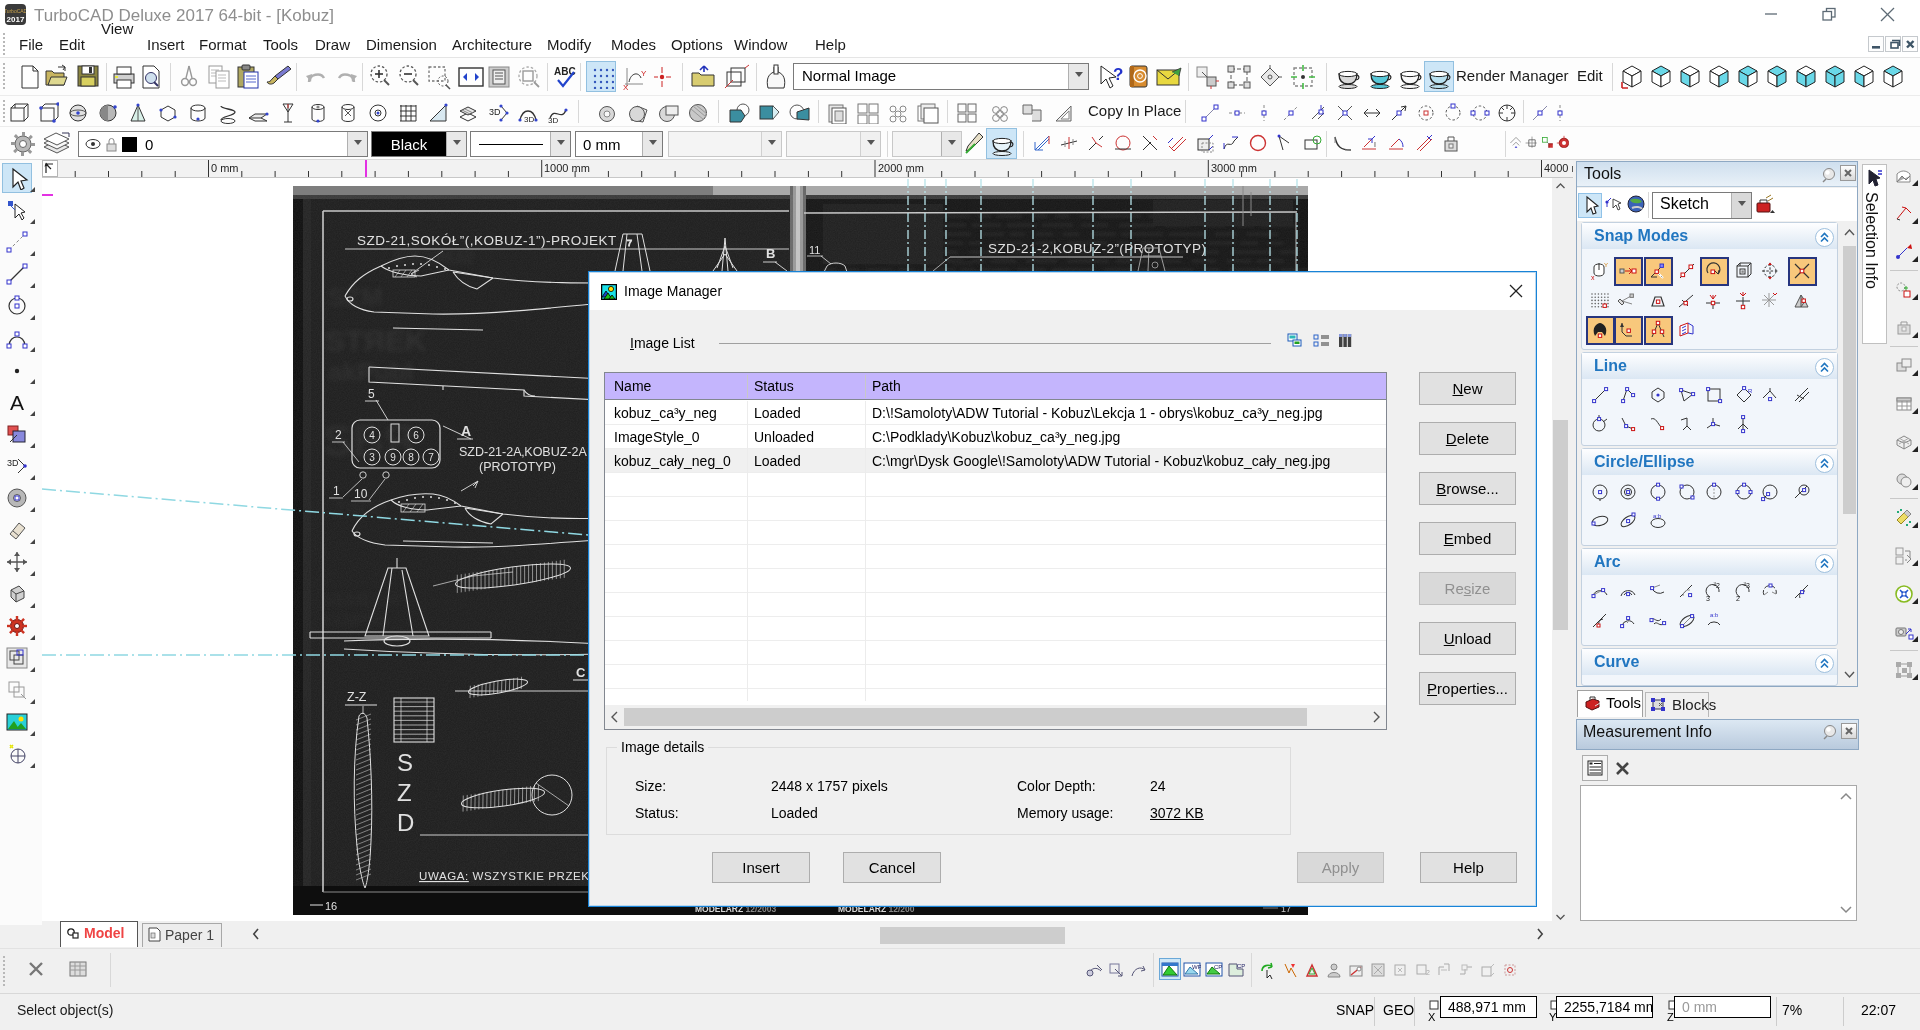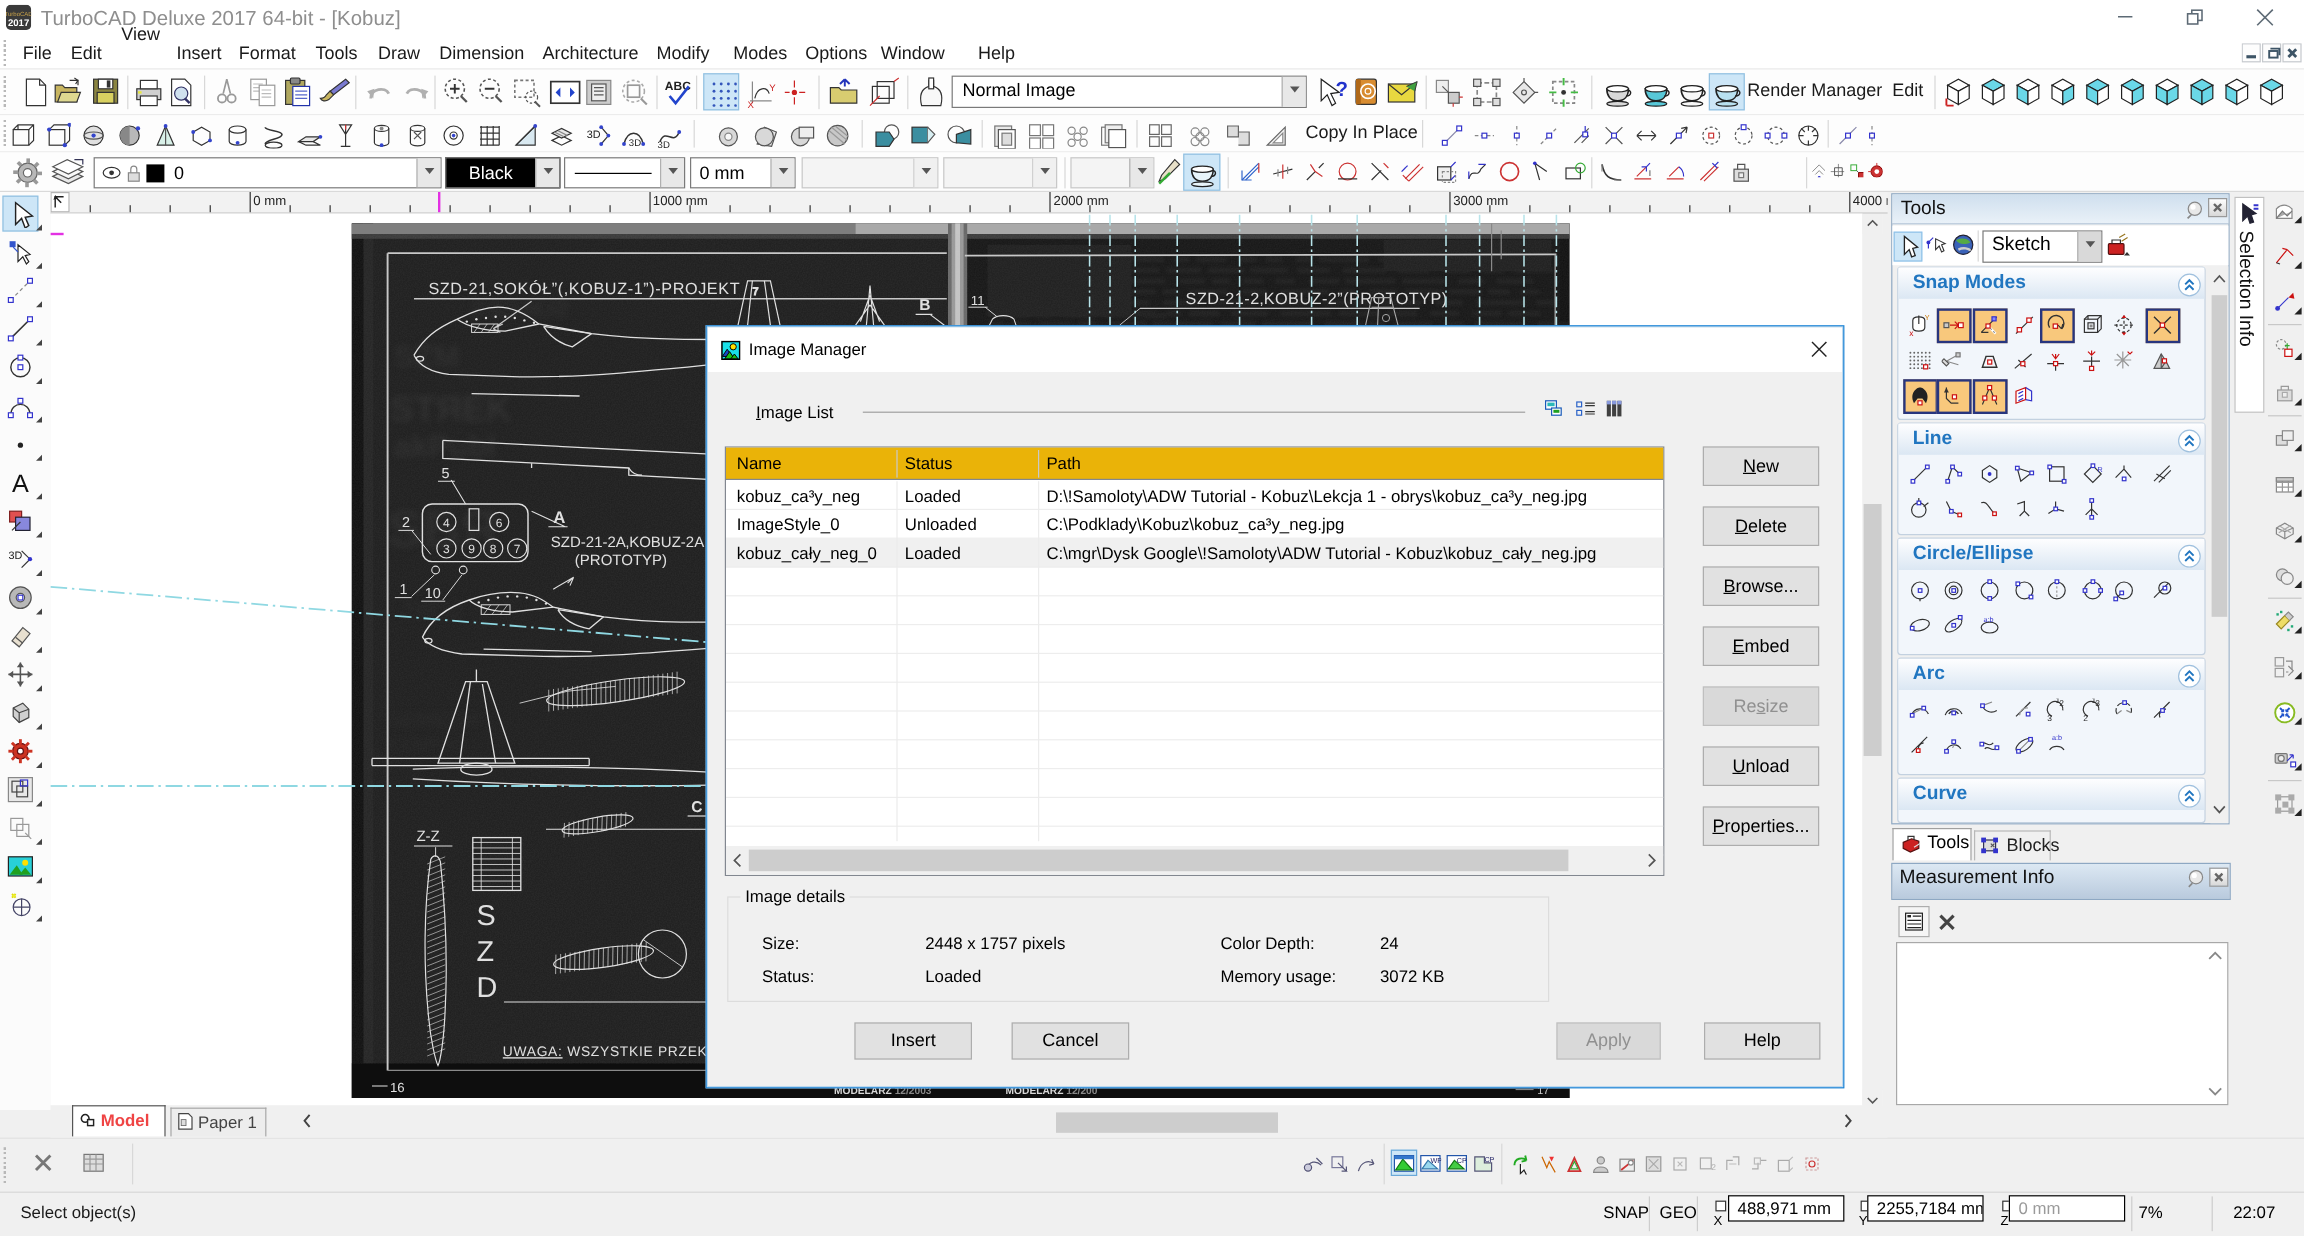--- a/index.html
+++ b/index.html
@@ -1330,21 +1330,21 @@
             <rect x="60.8" y="2" width="3.4" height="13"></rect>
           </g>
    <g fill="#8899dd">
             <rect x="52" y="2" width="3.4" height="3"></rect>
             <rect x="56.4" y="2" width="3.4" height="3"></rect>
             <rect x="60.8" y="2" width="3.4" height="3"></rect>
           </g>
  </svg>
 
  <div class="abs" style="left:15px;top:100px;width:783px;height:358px;background:#ffffff;border:1px solid #828790;">
-   <div class="abs" style="left:0;top:0;width:100%;height:27px;background:#eab308;border-bottom:1px solid #828790;">
+   <div class="abs" style="left:0;top:0;width:100%;height:27px;background:#c4b5fd;border-bottom:1px solid #828790;">
      <div class="abs" style="left:9px;top:5px;font-size:14px;">Name</div>
      <div class="abs" style="left:149px;top:5px;font-size:14px;">Status</div>
      <div class="abs" style="left:267px;top:5px;font-size:14px;">Path</div>
      <div class="abs" style="left:142px;top:2px;width:1px;height:23px;background:#c8c8c8;"></div>
      <div class="abs" style="left:260px;top:2px;width:1px;height:23px;background:#c8c8c8;"></div>
    </div>
 
    <div class="abs" style="left:0;top:28px;width:100%;height:24px;">
      <div class="abs" style="left:9px;top:4px;font-size:14px;">kobuz_ca³y_neg</div>
      <div class="abs" style="left:149px;top:4px;font-size:14px;">Loaded</div>
@@ -1389,21 +1389,21 @@
 
  <div class="abs" style="left:17px;top:475px;width:685px;height:88px;border:1px solid #dcdcdc;">
    <div class="abs" style="left:10px;top:-9px;background:#f0f0f0;padding:0 4px;font-size:14px;">Image details</div>
    <div class="abs" style="left:28px;top:30px;font-size:14px;">Size:</div>
    <div class="abs" style="left:164px;top:30px;font-size:14px;">2448 x 1757 pixels</div>
    <div class="abs" style="left:28px;top:57px;font-size:14px;">Status:</div>
    <div class="abs" style="left:164px;top:57px;font-size:14px;">Loaded</div>
    <div class="abs" style="left:410px;top:30px;font-size:14px;">Color Depth:</div>
    <div class="abs" style="left:543px;top:30px;font-size:14px;">24</div>
    <div class="abs" style="left:410px;top:57px;font-size:14px;">Memory usage:</div>
-   <div class="abs" style="left:543px;top:57px;font-size:14px;">3072 KB</div>
+   <div class="abs" style="left:543px;top:57px;font-size:14px;text-decoration:underline;">3072 KB</div>
  </div>
 
  <div class="btn" style="left:830px;top:100px;width:97px;height:33px;line-height:31px;"><span style="text-decoration:underline">N</span>ew</div>
  <div class="btn" style="left:830px;top:150px;width:97px;height:33px;line-height:31px;"><span style="text-decoration:underline">D</span>elete</div>
  <div class="btn" style="left:830px;top:200px;width:97px;height:33px;line-height:31px;"><span style="text-decoration:underline">B</span>rowse...</div>
  <div class="btn" style="left:830px;top:250px;width:97px;height:33px;line-height:31px;"><span style="text-decoration:underline">E</span>mbed</div>
  <div class="btn dis" style="left:830px;top:300px;width:97px;height:33px;line-height:31px;">Re<span style="text-decoration:underline">s</span>ize</div>
  <div class="btn" style="left:830px;top:350px;width:97px;height:33px;line-height:31px;"><span style="text-decoration:underline">U</span>nload</div>
  <div class="btn" style="left:830px;top:400px;width:97px;height:33px;line-height:31px;"><span style="text-decoration:underline">P</span>roperties...</div>
 

